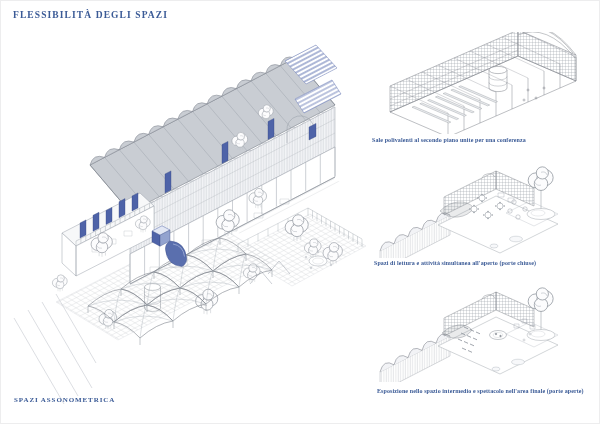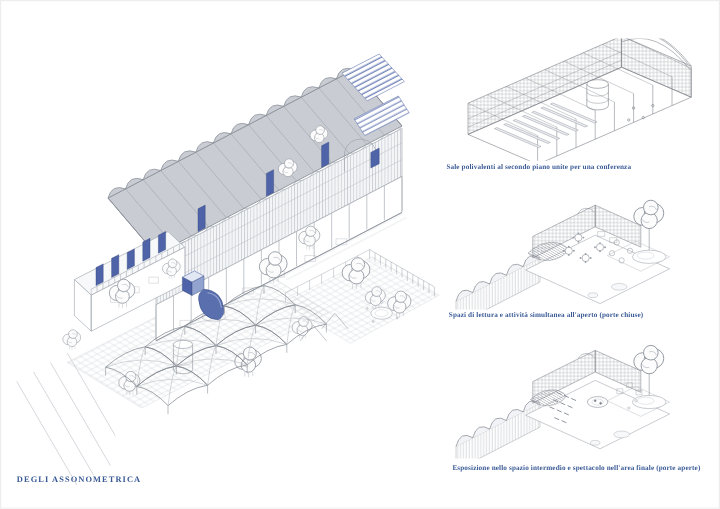--- a/index.html
+++ b/index.html
@@ -19,20 +19,21 @@
   #fig-main{left:6px;top:26px;}
   #fig-1{left:378px;top:32px;}
   #fig-2{left:378px;top:151px;}
   #fig-3{left:378px;top:270px;}
 </style>
 </head>
 <body>
 
 <div class="board">
 
+  <div class="title">FLESSIBILITÀ DEGLI SPAZI</div>
 
   <svg id="fig-main" width="372" height="384" viewBox="6 26 372 384">
     <defs>
       <pattern id="m-vl" width="2.6" height="6" patternUnits="userSpaceOnUse">
         <path d="M1,0 V6" stroke="#a9afb8" stroke-width="0.4"></path>
       </pattern>
       <pattern id="m-stripe" width="4" height="4" patternUnits="userSpaceOnUse" patternTransform="rotate(-27.5)">
         <path d="M0,1 H4" stroke="#5a6fae" stroke-width="1.1"></path>
       </pattern>
       <pattern id="m-hatchA" width="4.5" height="4.5" patternUnits="userSpaceOnUse" patternTransform="rotate(-27.5)">
@@ -345,14 +346,14 @@
       <ellipse cx="160" cy="64" rx="7" ry="3" stroke="#c2c6cc" stroke-width="0.35" fill="none"></ellipse>
       <use href="#d3-tree" transform="translate(163,30) scale(1.35)"></use>
       <ellipse cx="140" cy="92" rx="6.5" ry="2.8" stroke="#aab0b8" stroke-width="0.4" fill="#f7f8fa"></ellipse>
       <ellipse cx="118" cy="99" rx="4" ry="2" stroke="#aab0b8" stroke-width="0.4" fill="#f7f8fa"></ellipse>
       <circle cx="146" cy="70" r="1" stroke="#9aa0a7" stroke-width="0.4" fill="none"></circle>
       <circle cx="152" cy="64" r="1" stroke="#9aa0a7" stroke-width="0.4" fill="none"></circle>
     </g>
   </svg>
   <div class="caption" id="cap3">Esposizione nello spazio intermedio e spettacolo nell'area finale (porte aperte)</div>
 
-  <div class="footer-label">DEGLI ASSONOMETRICA</div>
+  <div class="footer-label">SPAZI ASSONOMETRICA</div>
 </div>
 
 </body></html>

